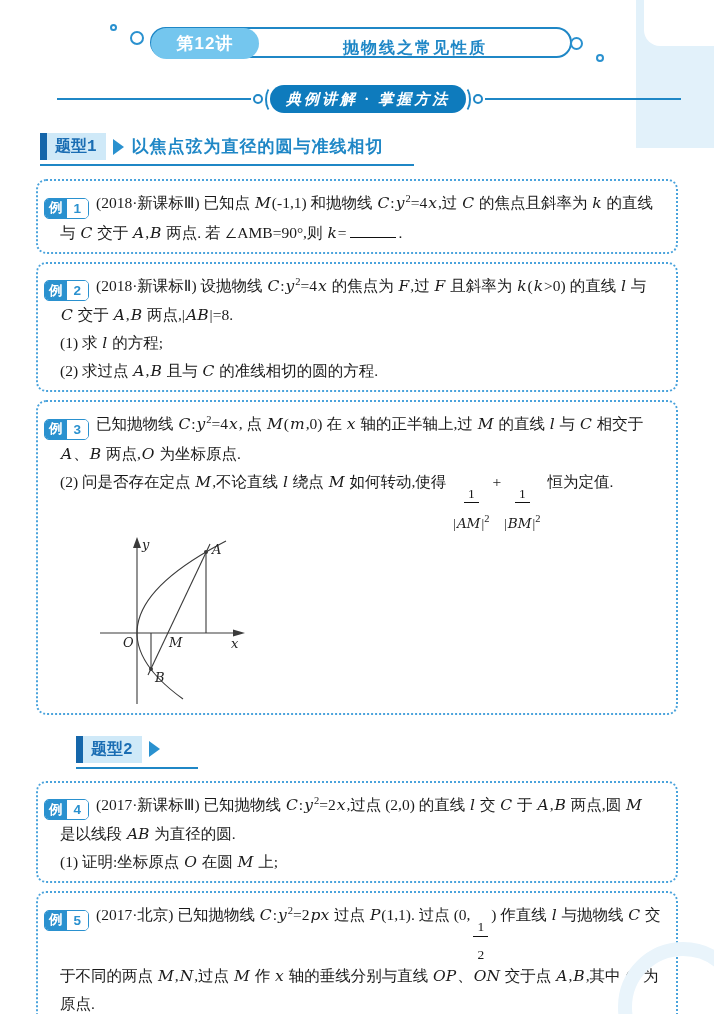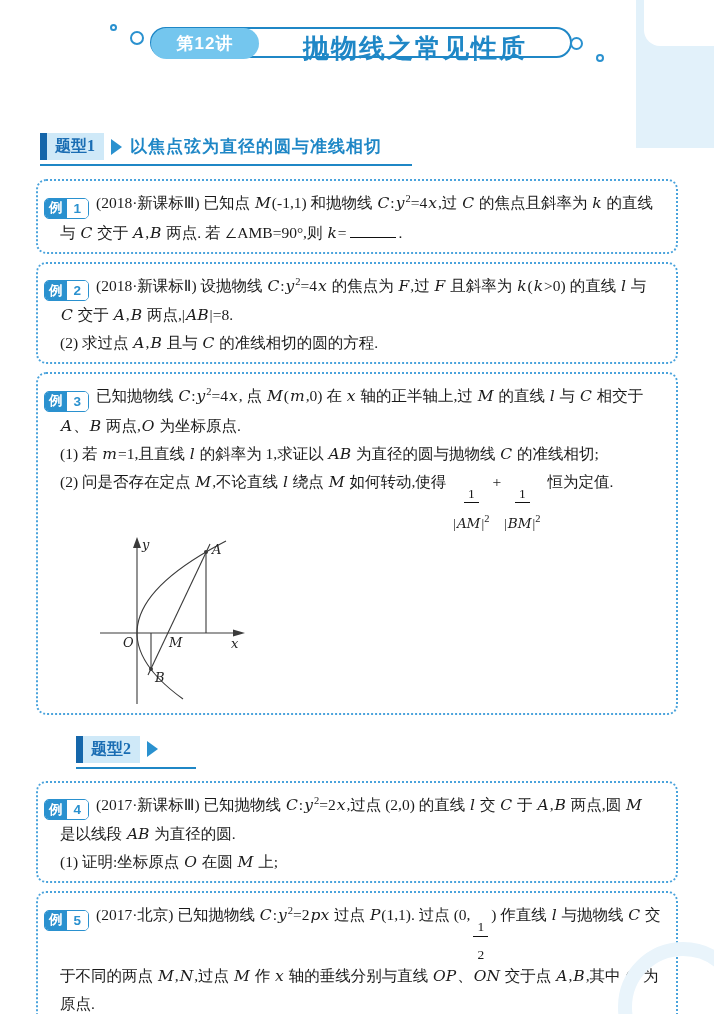--- a/index.html
+++ b/index.html
@@ -13,40 +13,40 @@
   }
   
   .corner-blue-band { position:absolute; right:0; top:0; width:78px; height:148px; background:#e2f1fa; }
   .corner-white-tab { position:absolute; right:0; top:0; width:70px; height:46px; background:#ffffff; border-radius:0 0 0 16px; }
   .corner-bottom-arc { position:absolute; right:-34px; bottom:-58px; width:130px; height:130px; border-radius:50%; border:14px solid #e9f4fb; background:transparent; }
 
   
   .header { position:relative; height:125px; }
   .title-frame { position:absolute; left:150px; top:27px; width:422px; height:31px; border:2px solid #1f87c6; border-radius:17px; background:#fff; }
   .lecture-pill { position:absolute; left:-1px; top:-1px; height:31px; width:108px; background:#74c6ee; border-radius:16px; color:#fff; font-weight:bold; font-size:17px; font-family:"Liberation Sans","DejaVu Sans",sans-serif; display:flex; align-items:center; justify-content:center; letter-spacing:1px; }
-  .frame-title { position:absolute; left:108px; right:0; top:0; height:39px; display:flex; align-items:center; justify-content:center; color:#1f87c6; font-weight:bold; font-size:26px; font-family:"Liberation Sans","DejaVu Sans",sans-serif; letter-spacing:2px; }
+  .frame-title { position:absolute; left:108px; right:0; top:0; height:39px; display:flex; align-items:center; justify-content:center; color:#1f87c6; font-weight:bold; font-size:16px; font-family:"Liberation Sans","DejaVu Sans",sans-serif; letter-spacing:2px; }
   .deco-circle { position:absolute; border:2px solid #2a91cf; border-radius:50%; background:#fff; }
   .dc1 { left:110px; top:24px; width:7px;  height:7px;  }
   .dc2 { left:130px; top:31px; width:14px; height:14px; }
   .dc3 { left:570px; top:37px; width:13px; height:13px; }
   .dc4 { left:596px; top:54px; width:8px;  height:8px;  }
 
   .banner-row { position:absolute; top:84px; left:0; width:714px; height:30px; display:flex; align-items:center; }
   .banner-line { height:2px; background:#1f87c6; }
   .bl-left  { margin-left:57px; width:194px; }
   .bl-right { width:196px; }
   .banner-circle { width:10px; height:10px; border:2px solid #1f87c6; border-radius:50%; background:#fff; margin:0 2px; flex:none; }
   .arc { width:15px; height:27px; border:2px solid transparent; border-radius:50%; flex:none; }
   .arc-l { border-left-color:#1f87c6; margin-right:-10px; }
   .arc-r { border-right-color:#1f87c6; margin-left:-10px; }
   .banner-pill { flex:none; background:#0e7bbd; color:#fff; border-radius:15px; height:28px; display:flex; align-items:center; padding:0 16px; font-style:italic; font-weight:bold; font-size:15px; letter-spacing:3px; font-family:"Liberation Serif","DejaVu Serif",serif; }
 
   
   .section-heading { display:inline-flex; align-items:center; margin:8px 0 2px 40px; border-bottom:2px solid #1f87c6; padding:0 30px 4px 0; }
-  .type-chip { position:relative; background:#cfe9f8; padding:3px 9px 3px 15px; color:#1a6db3; font-weight:bold; font-size:16px; font-family:Liberation Serif, serif; }
+  .type-chip { position:relative; background:#cfe9f8; padding:3px 9px 3px 15px; color:#1a6db3; font-weight:bold; font-size:16px; font-family:Liberation Mono, monospace; }
   .type-chip::before { content:""; position:absolute; left:0; top:0; bottom:0; width:7px; background:#1566aa; }
   .type-arrow { width:0; height:0; border-left:11px solid #2a91cf; border-top:8px solid transparent; border-bottom:8px solid transparent; margin:0 8px 0 7px; }
   .type-title { color:#1f87c6; font-weight:bold; font-size:17px; font-family:Liberation Serif, serif; letter-spacing:1px; }
 
   
   .example-box { margin:8px 36px 8px 36px; border:2px dotted #4aa3dc; border-radius:10px; padding:4px 14px 5px 22px; font-size:15.5px; line-height:28px; }
   .ex-para { margin:0; }
   .example-label { display:inline-flex; height:21px; border:1.5px solid #2a91cf; border-radius:5px; overflow:hidden; margin-left:-16px; margin-right:7px; vertical-align:-4px; font-family:"Liberation Sans","DejaVu Sans",sans-serif; font-weight:bold; font-size:13.5px; line-height:normal; }
   .example-label .zh  { background:#2a91cf; color:#fff; padding:0 4px; display:flex; align-items:center; }
   .example-label .num { background:#fff; color:#2a91cf; padding:0 7px; display:flex; align-items:center; }
@@ -75,20 +75,29 @@
 <div class="header">
   <div class="title-frame">
     <div class="lecture-pill">第12讲</div>
     <div class="frame-title">抛物线之常见性质</div>
   </div>
   <div class="deco-circle dc1"></div>
   <div class="deco-circle dc2"></div>
   <div class="deco-circle dc3"></div>
   <div class="deco-circle dc4"></div>
 
+  <div class="banner-row">
+    <div class="banner-line bl-left"></div>
+    <div class="banner-circle"></div>
+    <div class="arc arc-l"></div>
+    <div class="banner-pill">典例讲解 · 掌握方法</div>
+    <div class="arc arc-r"></div>
+    <div class="banner-circle"></div>
+    <div class="banner-line bl-right"></div>
+  </div>
 </div>
 
 <div>
   <div class="section-heading">
     <span class="type-chip">题型1</span>
     <span class="type-arrow"></span>
     <span class="type-title">以焦点弦为直径的圆与准线相切</span>
   </div>
 </div>
 
@@ -97,29 +106,29 @@
         <span class="zh">例</span>
         <span class="num">1</span>
       </span><span>(2018·新课标Ⅲ) 已知点 <span class="mvar">M</span>(-1,1) 和抛物线 <span class="mvar">C</span>:<span class="mvar">y</span><sup>2</sup>=4<span class="mvar">x</span>,过 <span class="mvar">C</span> 的焦点且斜率为 <span class="mvar">k</span> 的直线与 <span class="mvar">C</span> 交于 <span class="mvar">A</span>,<span class="mvar">B</span> 两点. 若 ∠AMB=90°,则 <span class="mvar">k</span>=<span class="blank"></span>.</span></p>
 </div>
 
 <div class="example-box">
   <p class="ex-para"><span class="example-label">
         <span class="zh">例</span>
         <span class="num">2</span>
       </span><span>(2018·新课标Ⅱ) 设抛物线 <span class="mvar">C</span>:<span class="mvar">y</span><sup>2</sup>=4<span class="mvar">x</span> 的焦点为 <span class="mvar">F</span>,过 <span class="mvar">F</span> 且斜率为 <span class="mvar">k</span>(<span class="mvar">k</span>&gt;0) 的直线 <span class="mvar">l</span> 与 <span class="mvar">C</span> 交于 <span class="mvar">A</span>,<span class="mvar">B</span> 两点,|<span class="mvar">AB</span>|=8.</span></p>
+  <p class="ex-para">(1) 求 <span class="mvar">l</span> 的方程;</p>
   <p class="ex-para">(2) 求过点 <span class="mvar">A</span>,<span class="mvar">B</span> 且与 <span class="mvar">C</span> 的准线相切的圆的方程.</p>
 </div>
 
 <div class="example-box">
   <p class="ex-para"><span class="example-label">
         <span class="zh">例</span>
         <span class="num">3</span>
       </span><span>已知抛物线 <span class="mvar">C</span>:<span class="mvar">y</span><sup>2</sup>=4<span class="mvar">x</span>, 点 <span class="mvar">M</span>(<span class="mvar">m</span>,0) 在 <span class="mvar">x</span> 轴的正半轴上,过 <span class="mvar">M</span> 的直线 <span class="mvar">l</span> 与 <span class="mvar">C</span> 相交于 <span class="mvar">A</span>、<span class="mvar">B</span> 两点,<span class="mvar">O</span> 为坐标原点.</span></p>
-  <p class="ex-para">(1) 若 <span class="mvar">m</span>=1,且直线 <span class="mvar">l</span> 的斜率为 1,求证以 <span class="mvar">AB</span> 为直径的圆与抛物线 <span class="mvar">C</span> 的准线相切;</p>
   <p class="ex-para">(2) 问是否存在定点 <span class="mvar">M</span>,不论直线 <span class="mvar">l</span> 绕点 <span class="mvar">M</span> 如何转动,使得 <span class="frac">
         <span class="fn">1</span>
         <span class="fd">|<span class="mvar">AM</span>|<sup>2</sup></span>
       </span>+<span class="frac">
         <span class="fn">1</span>
         <span class="fd">|<span class="mvar">BM</span>|<sup>2</sup></span>
       </span> 恒为定值.</p>
 
   <div class="figure-wrap">
     <svg class="fig-svg" width="215" height="172" viewBox="0 0 215 172">

